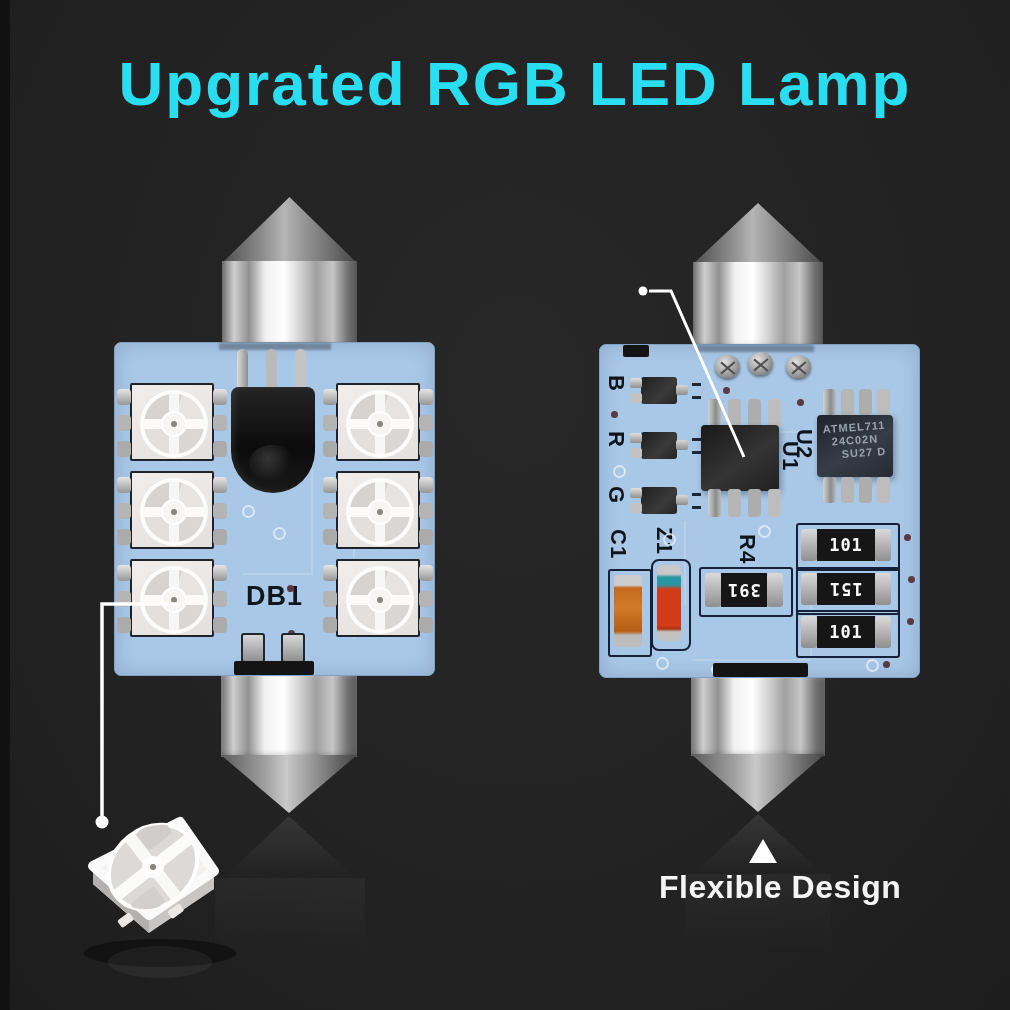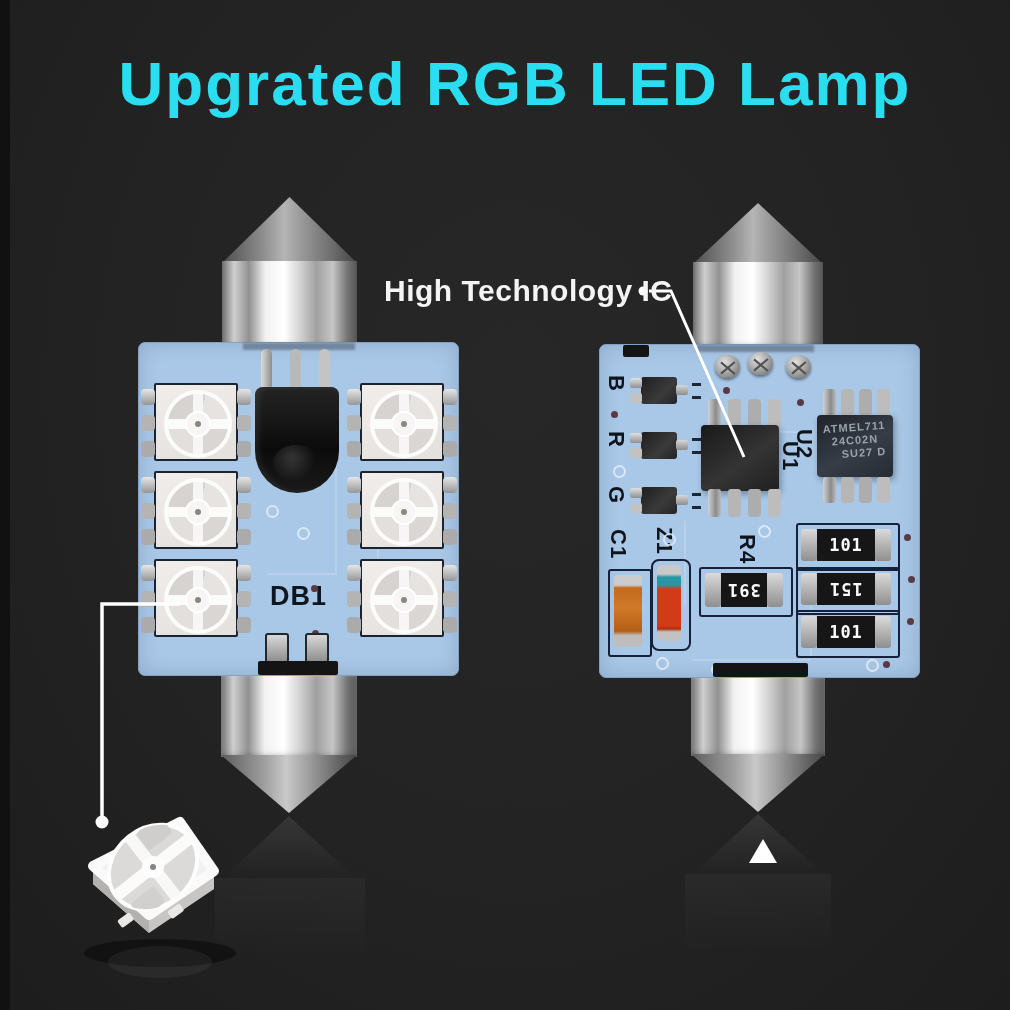--- a/index.html
+++ b/index.html
@@ -113,21 +113,21 @@
 <div class="stage">
 
   <div class="abs title">Upgrated RGB LED Lamp</div>
 
   <div>
     <div class="abs cone-up" style="left:212px;top:197px;width:135px;height:66px;"></div>
     <div class="abs cyl" style="left:212px;top:261px;width:135px;height:87px;"></div>
     <div class="abs cyl lip" style="left:211px;top:668px;width:136px;height:89px;"></div>
     <div class="abs cone-down" style="left:211px;top:755px;width:136px;height:58px;"></div>
 
-    <div class="abs pcb" style="left:128px;top:342px;width:319px;height:332px;text-decoration:underline;">
+    <div class="abs pcb" style="left:104px;top:342px;width:319px;height:332px;text-decoration:underline;">
       <div class="shadowstrip" style="left:104px;top:0;width:112px;height:7px;"></div>
       <div class="trace v" style="left:196px;top:72px;height:158px;"></div>
       <div class="trace h" style="left:128px;top:230px;width:70px;"></div>
       <div class="trace v" style="left:238px;top:176px;height:120px;"></div>
 
       <div class="irlegs" style="left:122px;top:6px;"></div>
       <div class="ir" style="left:116px;top:44px;width:84px;height:106px;"></div>
 
       <div class="ledchip" style="left:15px;top:40px;">
           <div class="lens">
@@ -309,15 +309,15 @@
   </svg>
 
   <svg class="abs" style="left:0;top:0;z-index:5;pointer-events:none;" width="1010" height="1010" viewBox="0 0 1010 1010">
     <circle cx="633" cy="291" r="4.5" fill="#ffffff"></circle>
     <polyline points="639,291 661,291 734,457" stroke="#ffffff" stroke-width="3" fill="none"></polyline>
     <polyline points="170,604 92,604 92,816" stroke="#ffffff" stroke-width="3.5" fill="none"></polyline>
     <circle cx="92" cy="822" r="6.5" fill="#ffffff"></circle>
     <polygon points="753,839 767,863 739,863" fill="#ffffff"></polygon>
   </svg>
 
-  <div class="abs caption cap-ic">High Technology IC</div>
+  <div class="abs caption cap-flex">Flexible Design</div>
 
 </div>
 
 </body></html>

